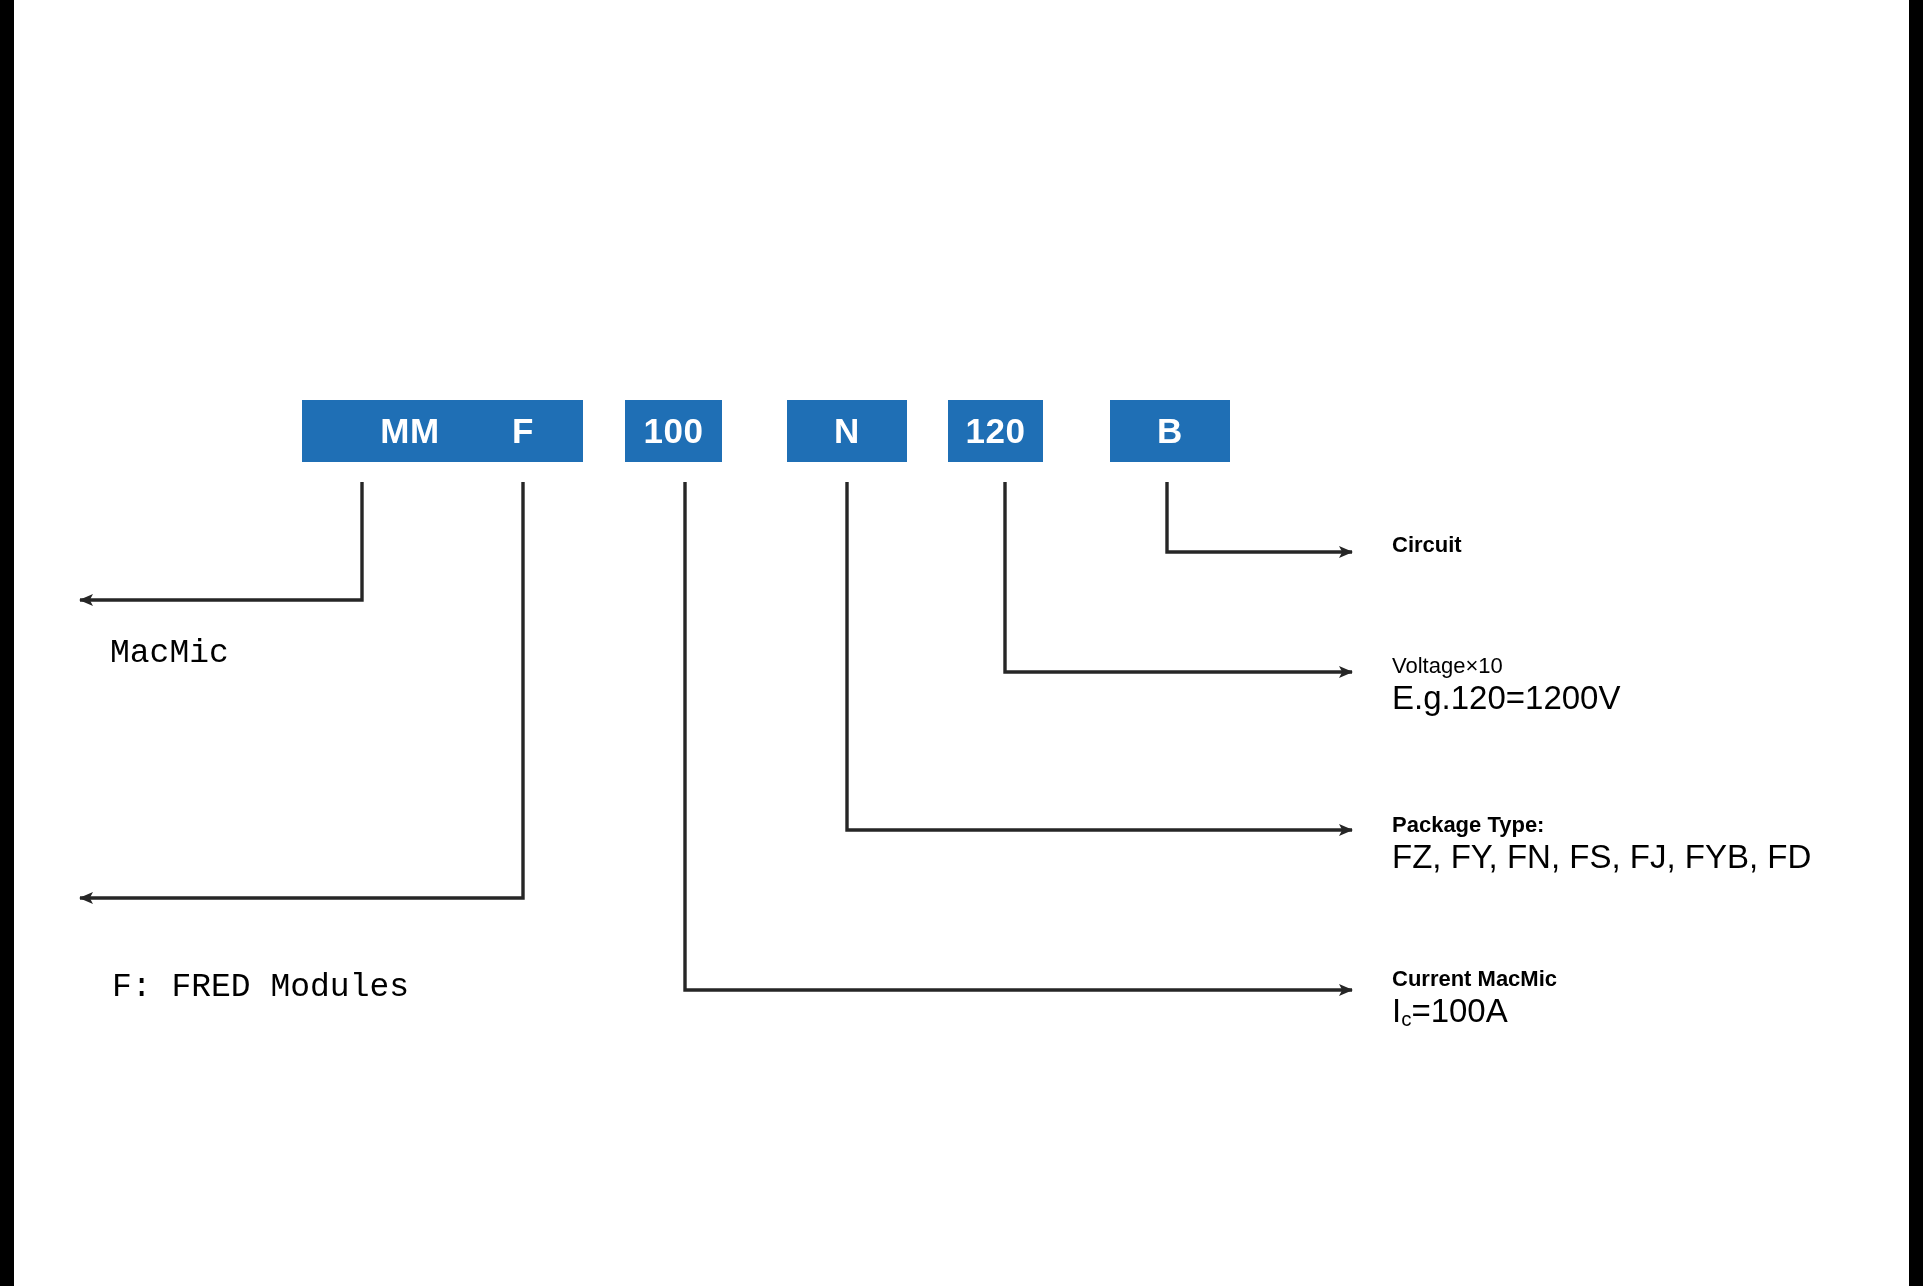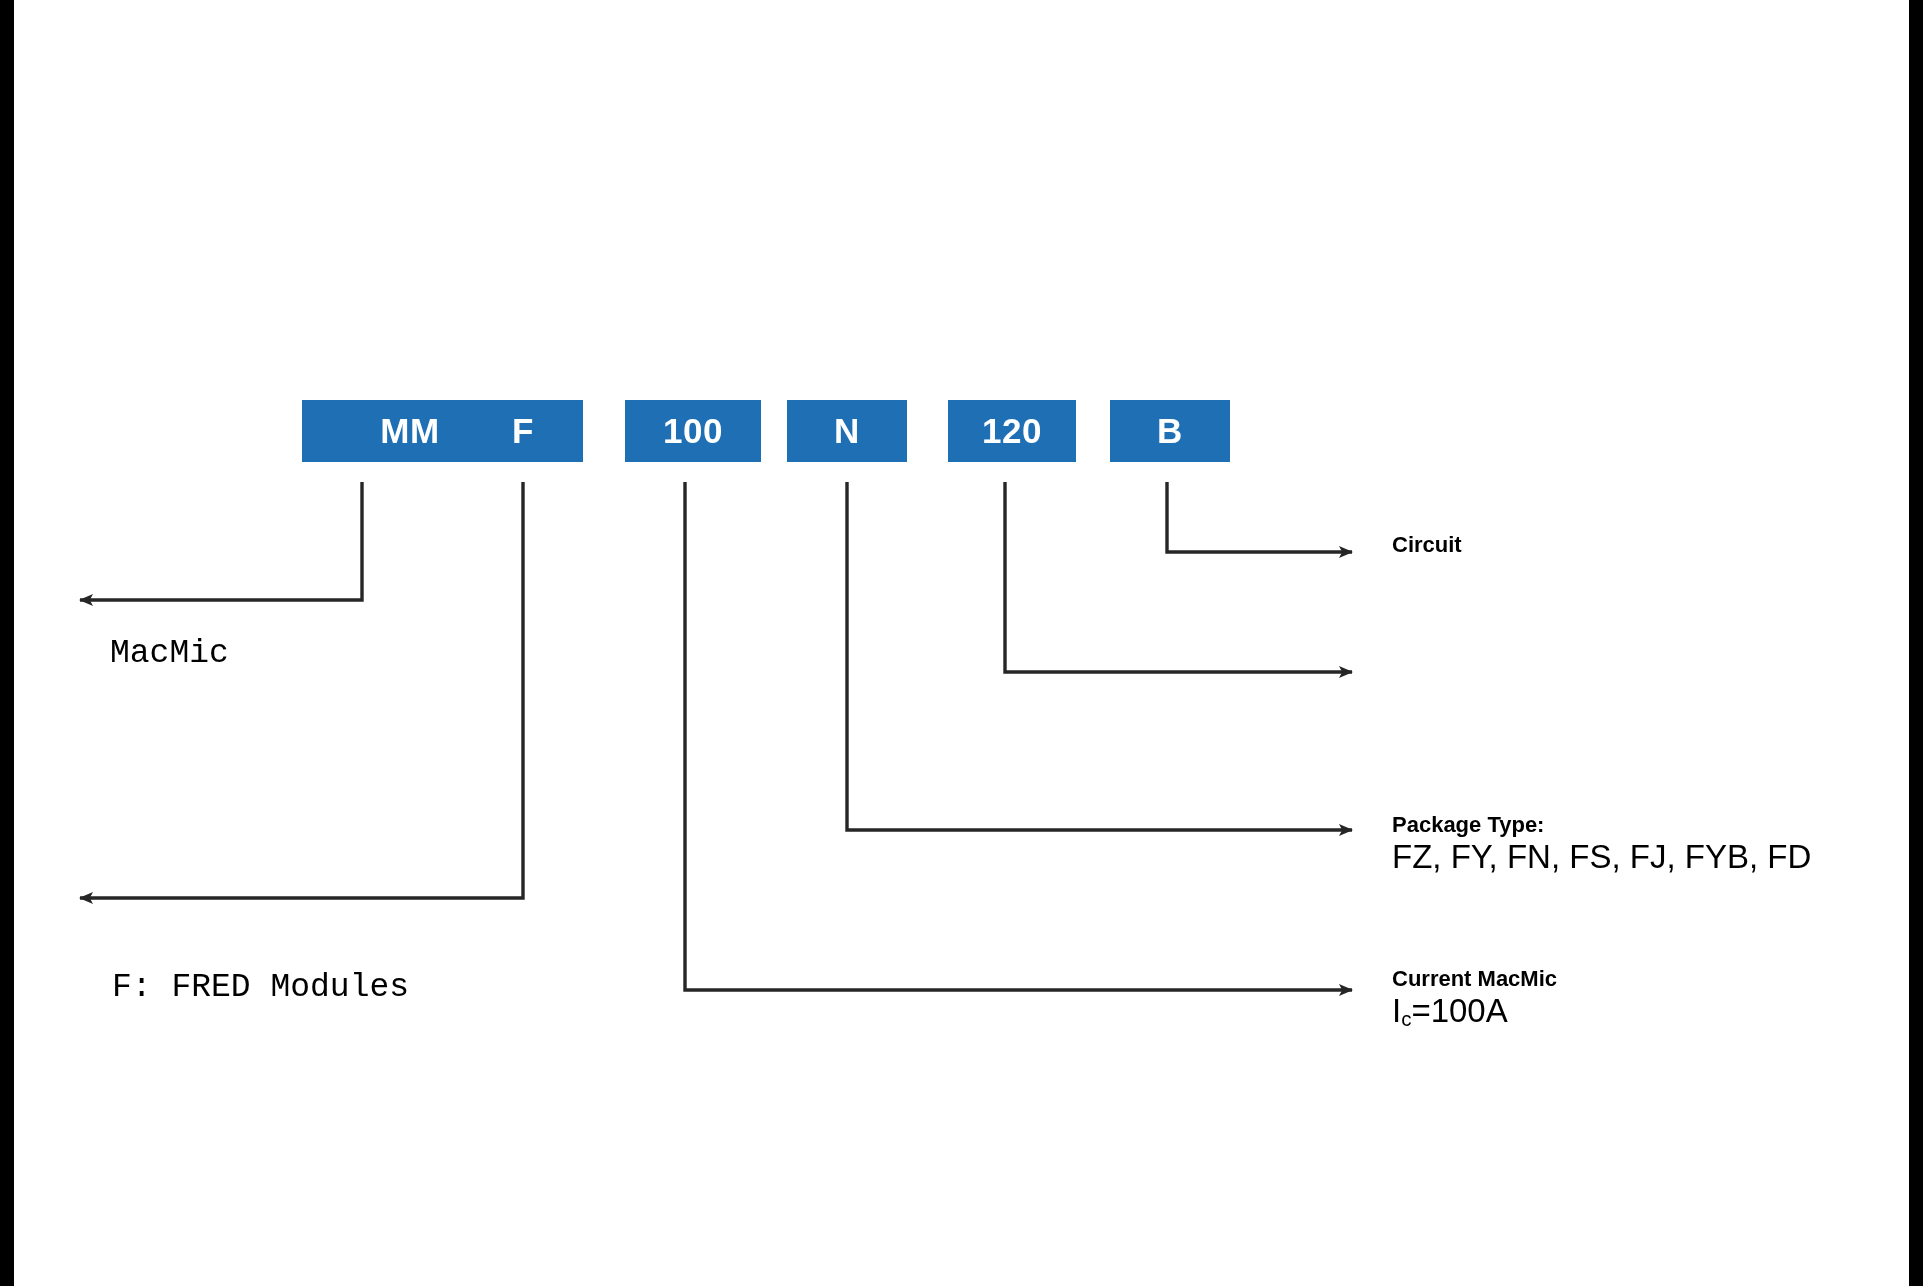--- a/index.html
+++ b/index.html
@@ -109,32 +109,36 @@
 
     <path d="M 847 482 L 847 830 L 1352 830" fill="none" stroke="#262626" stroke-width="3.4" marker-end="url(#arrow-right)"></path>
 
     <path d="M 1005 482 L 1005 672 L 1352 672" fill="none" stroke="#262626" stroke-width="3.4" marker-end="url(#arrow-right)"></path>
 
     <path d="M 1167 482 L 1167 552 L 1352 552" fill="none" stroke="#262626" stroke-width="3.4" marker-end="url(#arrow-right)"></path>
   </svg>
 
   <div class="code-box" style="left:302px; top:400px; width:120px;padding-left:48px;">MM</div>
   <div class="code-box" style="left:463px; top:400px; width:120px;">F</div>
-  <div class="code-box" style="left:625px; top:400px; width:136px;">100</div>
+  <div class="code-box" style="left:625px; top:400px; width:97px;">100</div>
   <div class="code-box" style="left:787px; top:400px; width:120px;">N</div>
-  <div class="code-box" style="left:948px; top:400px; width:128px;">120</div>
+  <div class="code-box" style="left:948px; top:400px; width:95px;">120</div>
   <div class="code-box" style="left:1110px; top:400px; width:120px;">B</div>
 
   <div class="left-label" style="left:110px; top:635px;">MacMic</div>
   <div class="left-label" style="left:112px; top:932px;margin-top:37px;">F: FRED Modules</div>
 
   <div class="label" style="left:1392px; top:532px;">
     <span class="ttl">Circuit</span>
   </div>
 
+  <div class="label plain" style="left:1392px; top:653px;">
+    <span class="ttl">Voltage×10</span>
+    <span class="sub">E.g.120=1200V</span>
+  </div>
 
   <div class="label" style="left:1392px; top:812px;">
     <span class="ttl">Package Type:</span>
     <span class="sub">FZ, FY, FN, FS, FJ, FYB, FD</span>
   </div>
 
   <div class="label" style="left:1392px; top:966px;">
     <span class="ttl">Current MacMic</span>
     <span class="sub">I<sub>c</sub>=100A</span>
   </div>

